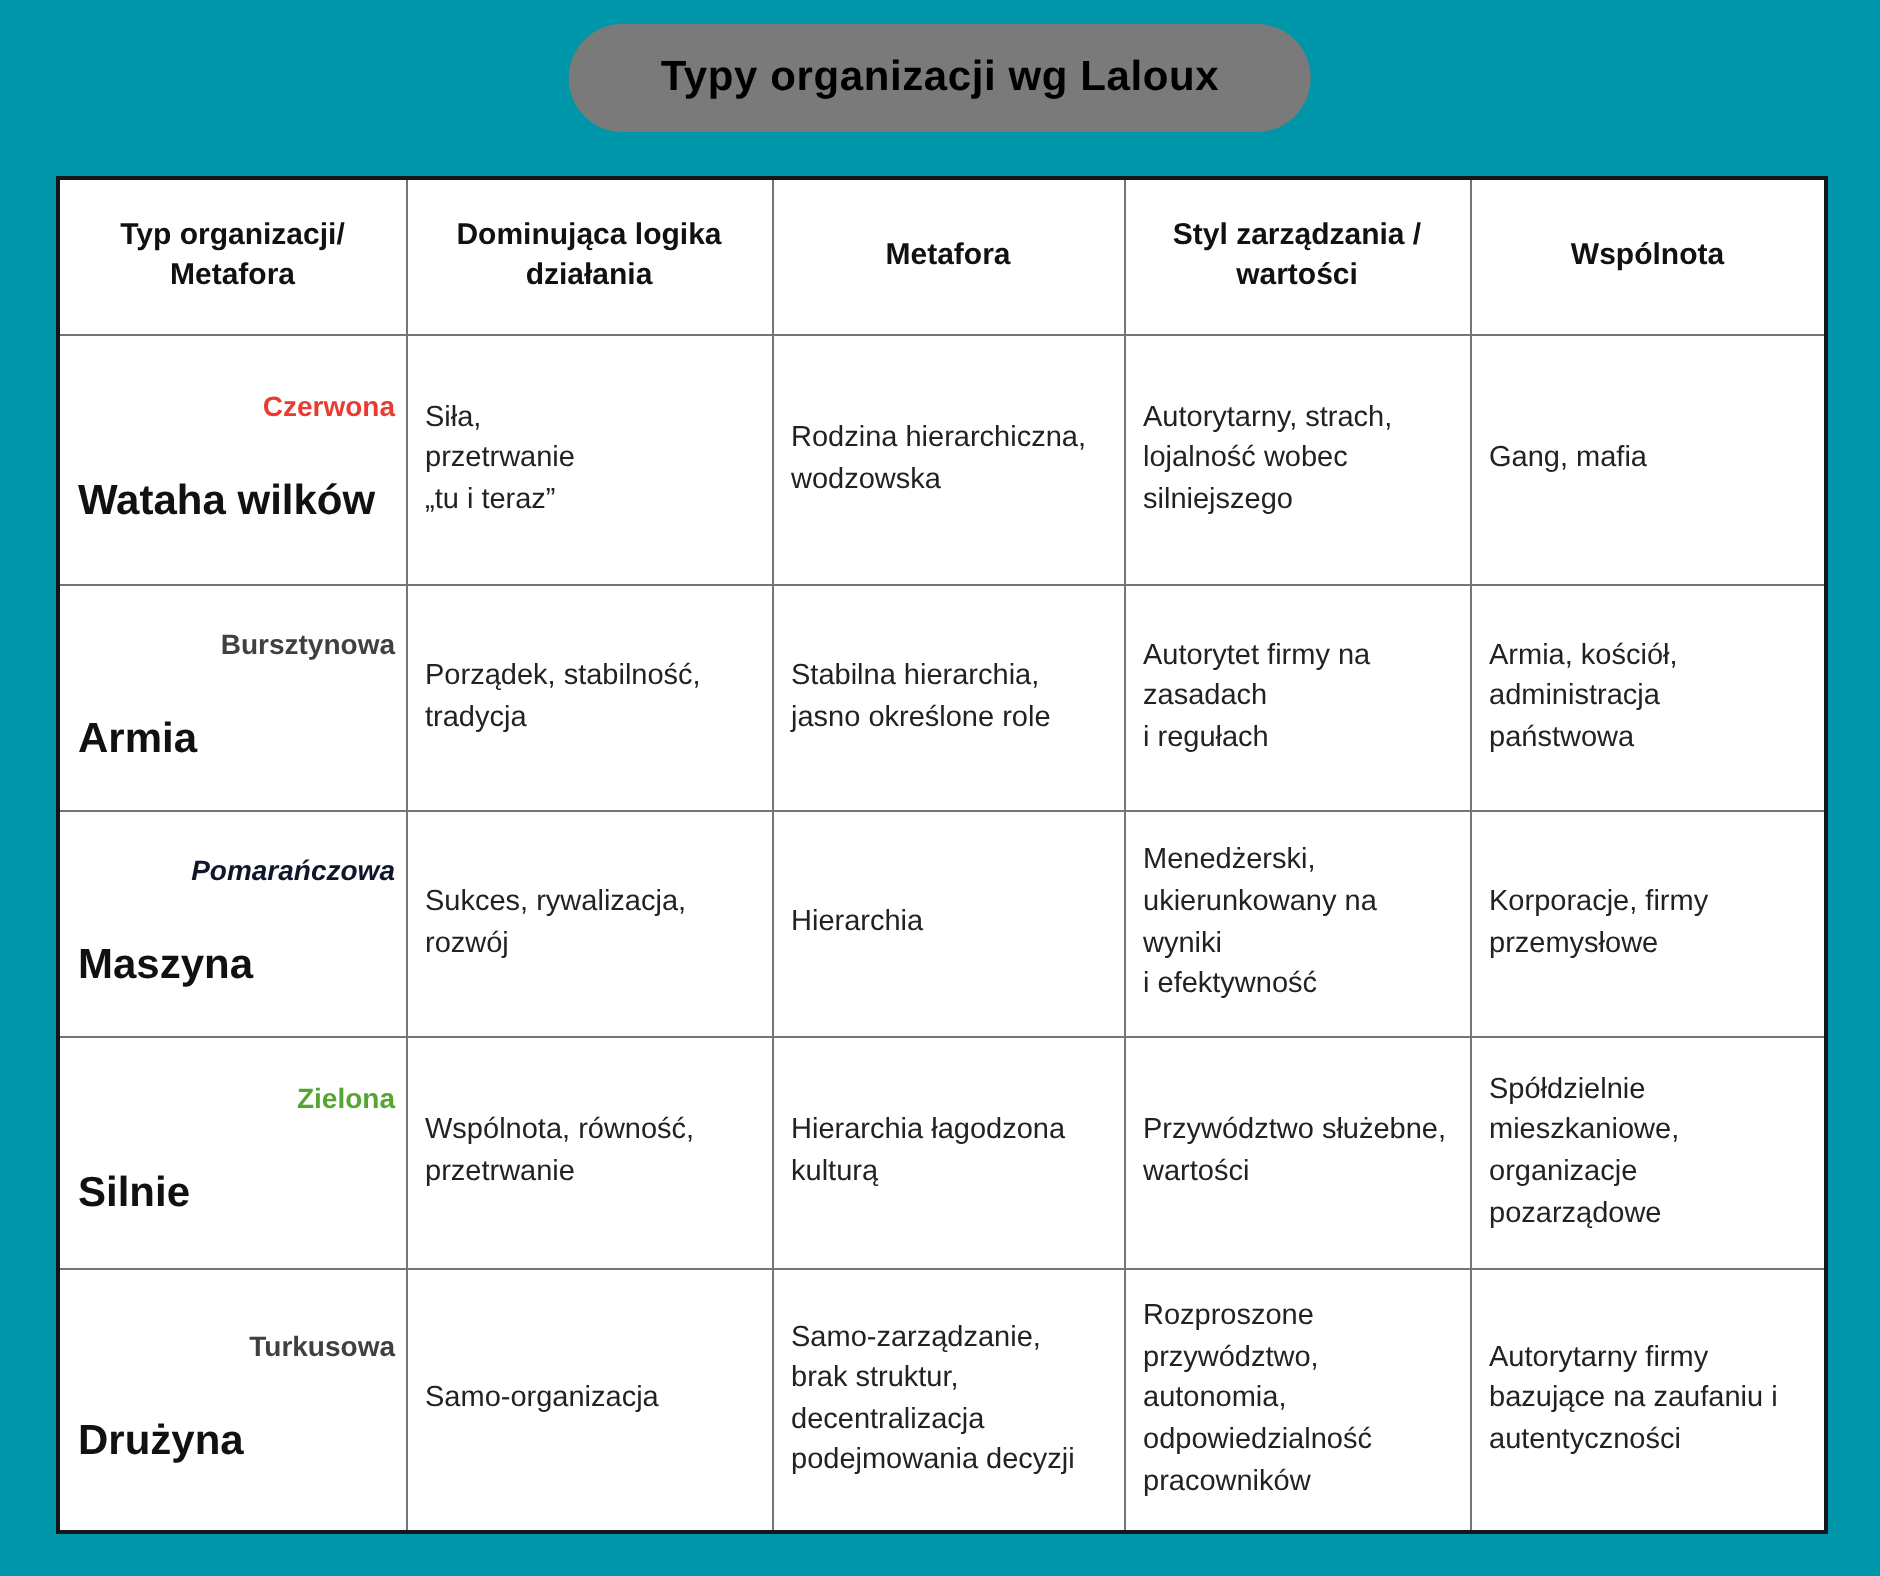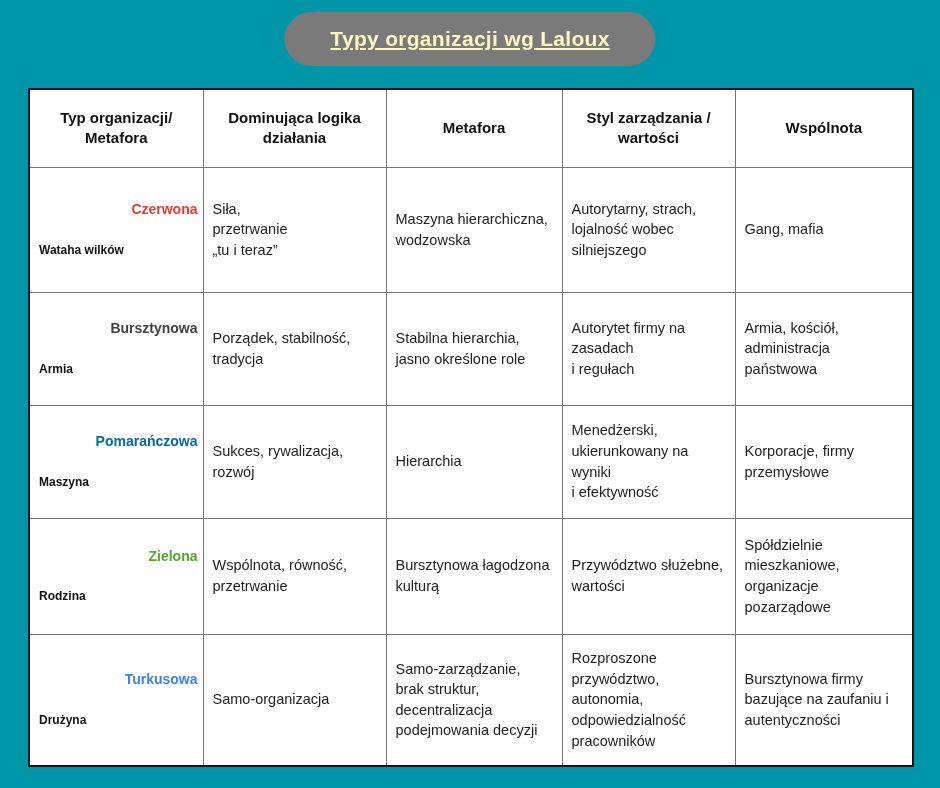--- a/index.html
+++ b/index.html
@@ -15,25 +15,24 @@
     top: 12px; left: 470px;
     transform: translateX(-50%);
     background: #7a7a7a;
     border-radius: 28px;
     height: 54px;
     padding: 0 46px;
     display: flex; align-items: center; justify-content: center;
     white-space: nowrap;
   }
   .title-pill span {
-    color: #fef9c3;
+    color: #000000;
     font-size: 21px;
     font-weight: bold;
     letter-spacing: 0.3px;
-    text-decoration: underline;
   }
   table.laloux {
     position: absolute;
     left: 28px; top: 88px;
     width: 884px;
     border-collapse: collapse;
     background: #ffffff;
     table-layout: fixed;
   }
   table.laloux, table.laloux td, table.laloux th {
@@ -60,21 +59,21 @@
   .cell-text { white-space: pre-line; }
   td.type-cell { padding-left: 9px; }
   .org-type {
     font-weight: bold;
     font-size: 14px;
     margin-bottom: 22px;
     text-align: right;
   }
   .org-metaphor {
     font-weight: bold;
-    font-size: 12px;
+    font-size: 21px;
     color: #111111;
   }
 </style>
 </head>
 <body>
 
 <div class="title-pill">
   <span>Typy organizacji wg Laloux</span>
 </div>
 
@@ -99,21 +98,21 @@
     <td class="type-cell">
       <div class="org-type" style="color: rgb(232, 59, 50);">Czerwona</div>
       <div class="org-metaphor">Wataha wilków</div>
     </td>
     <td>
           <div class="cell-text">Siła,
 przetrwanie
 „tu i teraz”</div>
         </td>
     <td>
-          <div class="cell-text">Maszyna hierarchiczna,
+          <div class="cell-text">Rodzina hierarchiczna,
 wodzowska</div>
         </td>
     <td>
           <div class="cell-text">Autorytarny, strach,
 lojalność wobec
 silniejszego</div>
         </td>
     <td>
           <div class="cell-text">Gang, mafia</div>
         </td>
@@ -139,21 +138,21 @@
         </td>
     <td>
           <div class="cell-text">Armia, kościół,
 administracja
 państwowa</div>
         </td>
   </tr>
 
   <tr style="height:113px">
     <td class="type-cell">
-      <div class="org-type" style="color: #0369a1;">Pomarańczowa</div>
+      <div class="org-type" style="color: #0f172a; font-style: italic;">Pomarańczowa</div>
       <div class="org-metaphor">Maszyna</div>
     </td>
     <td>
           <div class="cell-text">Sukces, rywalizacja,
 rozwój</div>
         </td>
     <td>
           <div class="cell-text">Hierarchia</div>
         </td>
     <td>
@@ -164,63 +163,63 @@
         </td>
     <td>
           <div class="cell-text">Korporacje, firmy
 przemysłowe</div>
         </td>
   </tr>
 
   <tr style="height:116px">
     <td class="type-cell">
       <div class="org-type" style="color: rgb(85, 166, 48); margin-left: 19px;">Zielona</div>
-      <div class="org-metaphor">Rodzina</div>
+      <div class="org-metaphor">Silnie</div>
     </td>
     <td>
           <div class="cell-text">Wspólnota, równość,
 przetrwanie</div>
         </td>
     <td>
-          <div class="cell-text">Bursztynowa łagodzona
+          <div class="cell-text">Hierarchia łagodzona
 kulturą</div>
         </td>
     <td>
           <div class="cell-text">Przywództwo służebne,
 wartości</div>
         </td>
     <td>
           <div class="cell-text">Spółdzielnie
 mieszkaniowe,
 organizacje
 pozarządowe</div>
         </td>
   </tr>
 
   <tr style="height:132px">
     <td class="type-cell">
-      <div class="org-type" style="color: #3b82f6;">Turkusowa</div>
+      <div class="org-type" style="color: #404040;">Turkusowa</div>
       <div class="org-metaphor">Drużyna</div>
     </td>
     <td>
           <div class="cell-text">Samo-organizacja</div>
         </td>
     <td>
           <div class="cell-text">Samo-zarządzanie,
 brak struktur,
 decentralizacja
 podejmowania decyzji</div>
         </td>
     <td>
           <div class="cell-text">Rozproszone
 przywództwo,
 autonomia,
 odpowiedzialność
 pracowników</div>
         </td>
     <td>
-          <div class="cell-text">Bursztynowa firmy
+          <div class="cell-text">Autorytarny firmy
 bazujące na zaufaniu i
 autentyczności</div>
         </td>
   </tr>
 </tbody>
   </table>
 
 </body></html>

